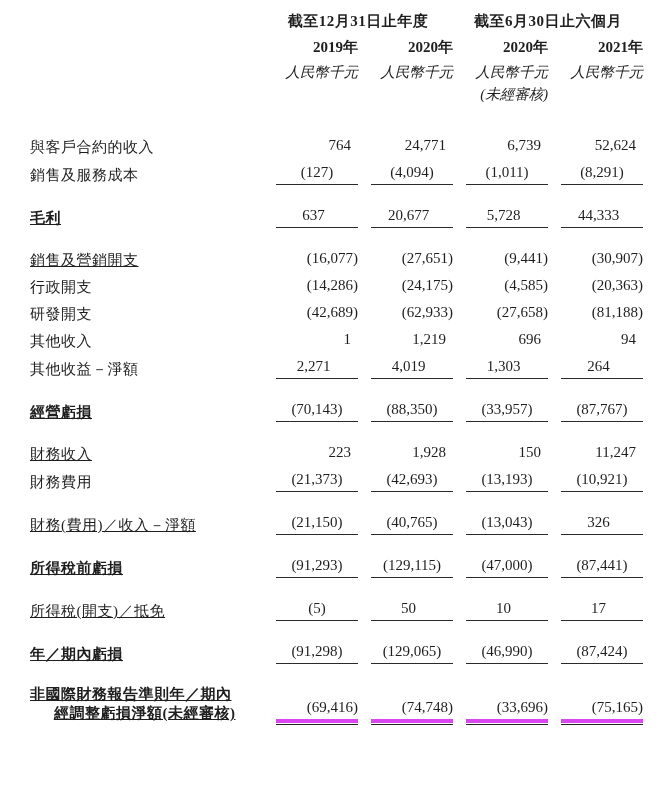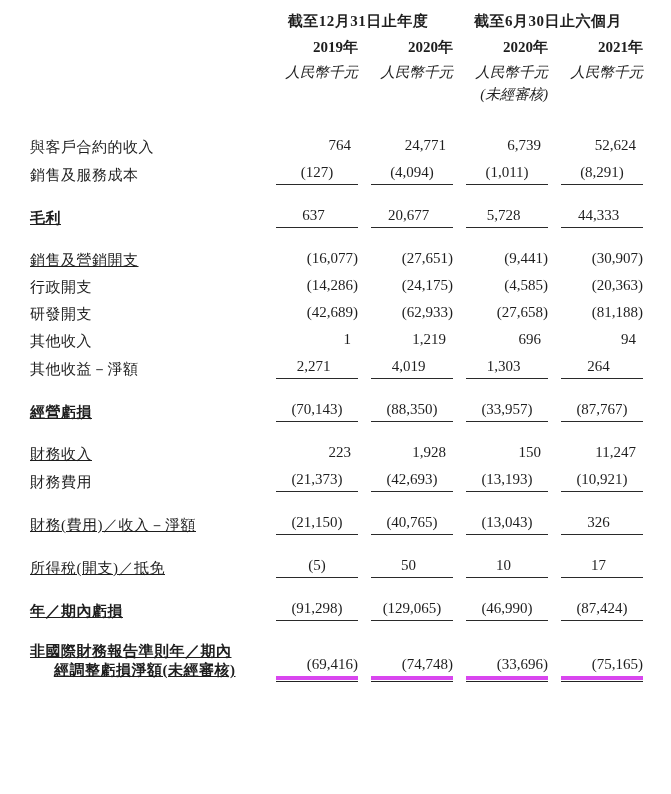--- a/index.html
+++ b/index.html
@@ -246,20 +246,29 @@
         </tr>
         <tr class="rule-single gap-1">
           <td class="lbl">
             <div>財務(費用)／收入－淨額</div>
           </td>
           <td class="num"><span class="val">(21,150)</span></td>
           <td class="num"><span class="val">(40,765)</span></td>
           <td class="num"><span class="val">(13,043)</span></td>
           <td class="num"><span class="val pos-pad">326</span></td>
         </tr>
+        <tr class="rule-single gap-1 bold">
+          <td class="lbl">
+            <div>所得稅前虧損</div>
+          </td>
+          <td class="num"><span class="val">(91,293)</span></td>
+          <td class="num"><span class="val">(129,115)</span></td>
+          <td class="num"><span class="val">(47,000)</span></td>
+          <td class="num"><span class="val">(87,441)</span></td>
+        </tr>
         <tr class="rule-single gap-1">
           <td class="lbl">
             <div>所得稅(開支)／抵免</div>
           </td>
           <td class="num"><span class="val">(5)</span></td>
           <td class="num"><span class="val pos-pad">50</span></td>
           <td class="num"><span class="val pos-pad">10</span></td>
           <td class="num"><span class="val pos-pad">17</span></td>
         </tr>
         <tr class="rule-single gap-1 bold">

